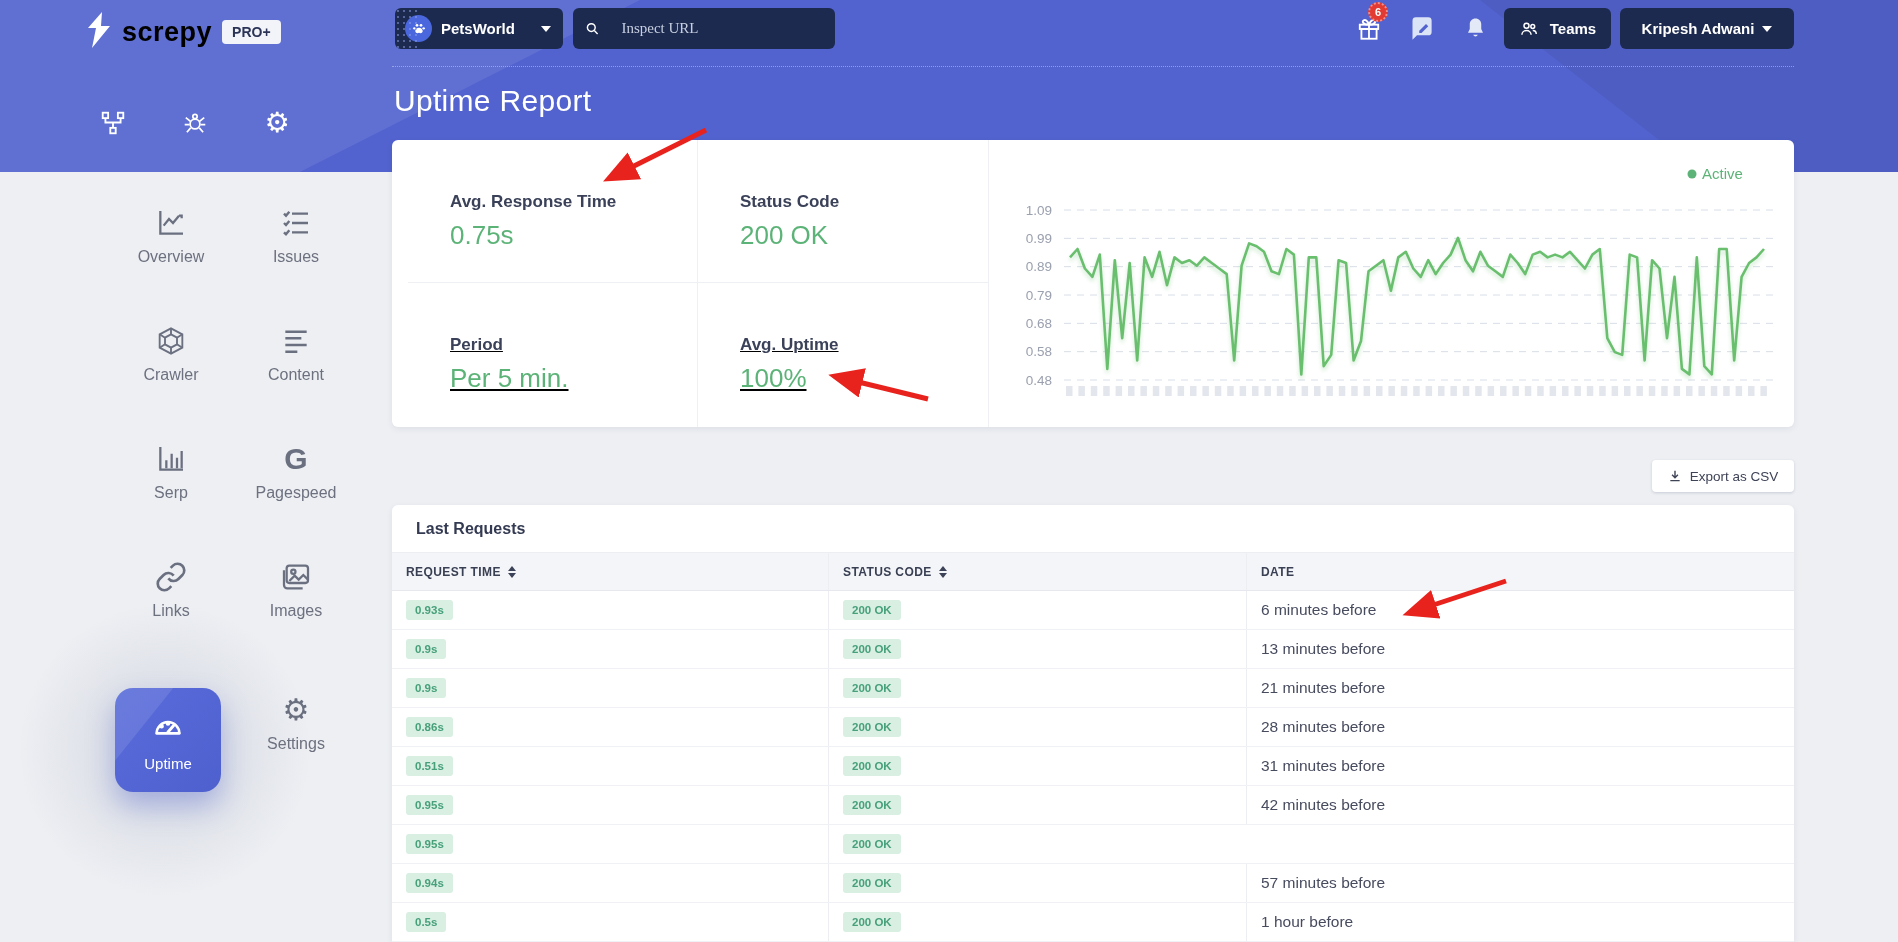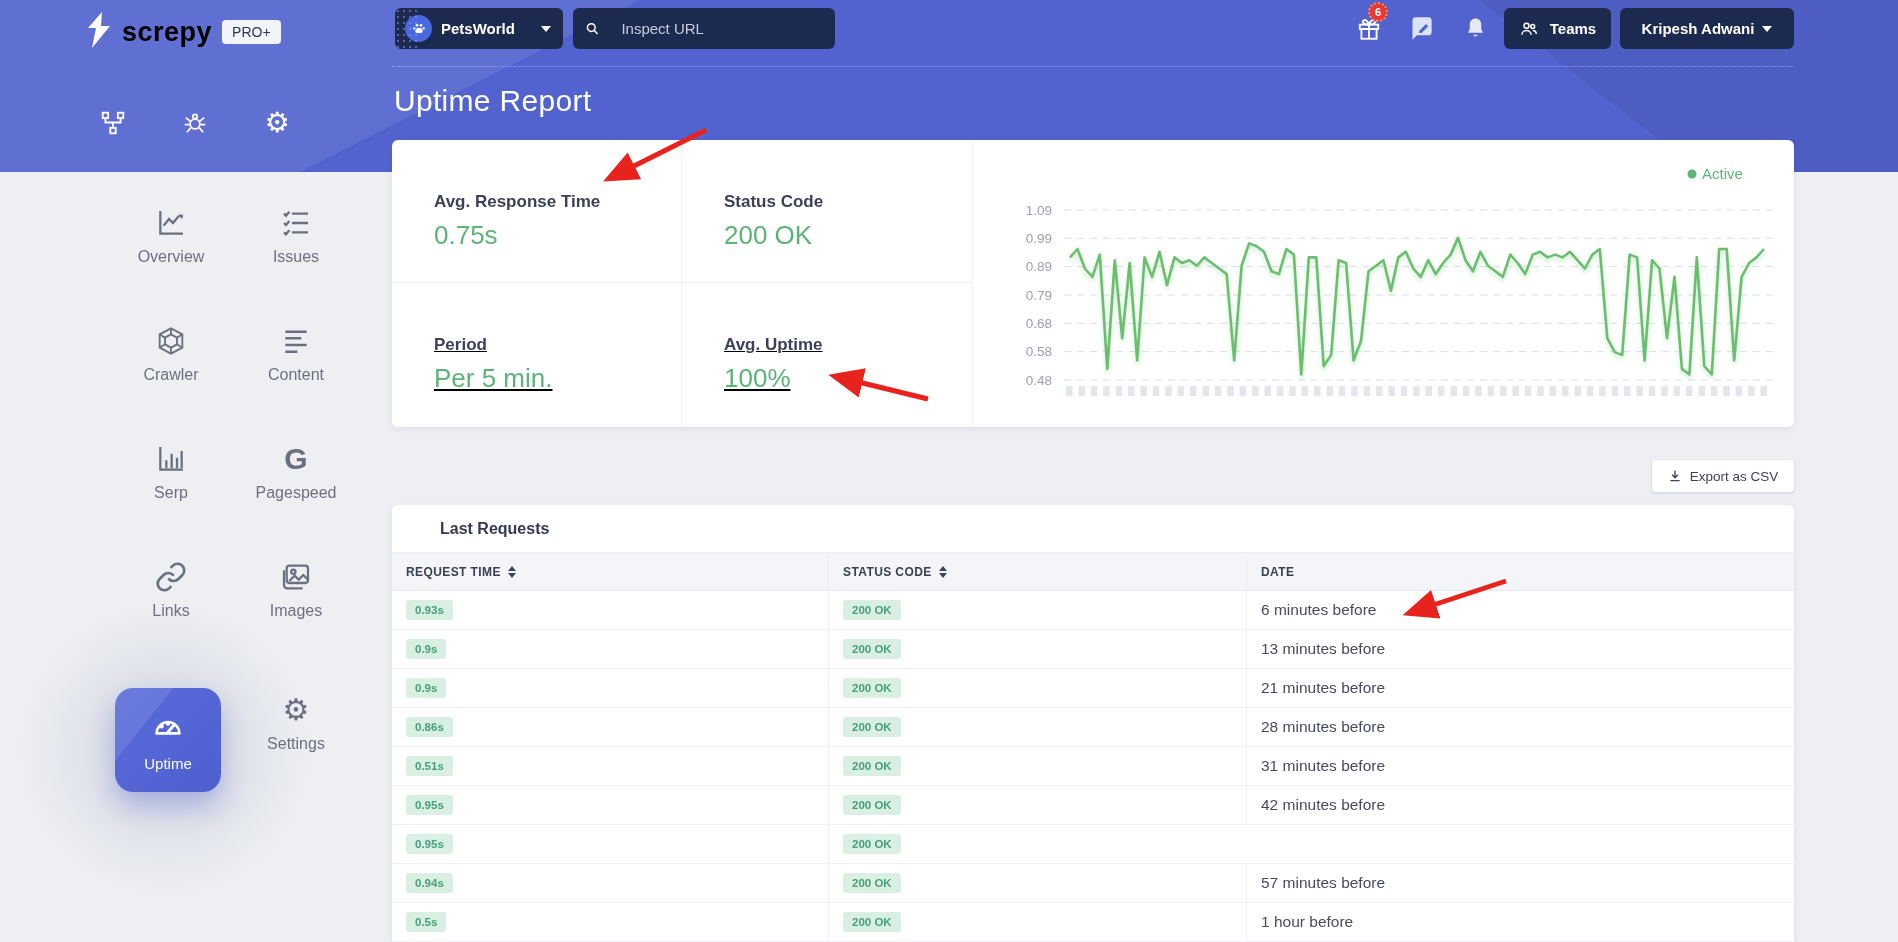--- a/index.html
+++ b/index.html
@@ -11,37 +11,37 @@
   .app-header::before { content:""; position:absolute; left:0; top:0; width:100%; height:100%;
       background:rgba(255,255,255,.08); clip-path:polygon(0 0,640px 0,300px 100%,0 100%); }
   .app-header::after { content:""; position:absolute; left:0; top:0; width:100%; height:100%;
       background:rgba(0,0,0,.06); clip-path:polygon(1480px 0,1898px 0,1898px 100%,1700px 100%); }
   .header-divider { position:absolute; left:392px; top:66px; width:1402px; border-top:1px dotted rgba(255,255,255,.38); z-index:2; }
   .page-title { position:absolute; left:394px; top:84px; color:#fff; font-size:30px; font-weight:500; letter-spacing:.3px; z-index:2; }
 
   
   .brand { position:absolute; left:86px; top:12px; display:flex; align-items:center; gap:10px; z-index:2; }
   .brand-name { color:#000000; font-size:27px; font-weight:700; letter-spacing:.5px; }
-  .plan-badge { background:#f2f4f9; color:#2b3457; font-size:14px; font-weight:400; padding:4px 10px; border-radius:4px; }
+  .plan-badge { background:#f2f4f9; color:#2b3457; font-size:14px; font-weight:700; padding:4px 10px; border-radius:4px; }
 
   
   .side-icons { position:absolute; left:96px; top:106px; display:flex; gap:48px; z-index:2; color:#fff; }
   .side-icons .hicon { width:34px; height:34px; display:flex; align-items:center; justify-content:center; cursor:pointer; }
   .gear-glyph { font-family:"DejaVu Sans",sans-serif; font-size:28px; color:#fff; line-height:1; }
 
   
   .nav-ctl { position:absolute; top:8px; height:41px; background:#1c2a50; border-radius:6px; display:flex; align-items:center; color:#fff; z-index:2; }
   .project-select { left:395px; width:168px; padding:0 12px 0 10px; cursor:pointer; position:absolute; overflow:hidden; }
   .project-select::before { content:""; position:absolute; left:0; top:0; width:26px; height:100%; opacity:.5;
       background:radial-gradient(circle, #8fa0e6 1px, transparent 1.4px); background-size:6px 6px; }
   .paw-circle { width:27px; height:27px; border-radius:50%; background:#4a67dd; display:flex; align-items:center; justify-content:center; margin-right:9px; flex:none; }
   .project-name { font-size:15px; font-weight:700; flex:1; }
   .caret { width:0; height:0; border-left:5px solid transparent; border-right:5px solid transparent; border-top:6px solid #fff; margin-left:8px; }
   .inspect-box { left:573px; width:262px; padding:0 12px; position:absolute; }
-  .inspect-box input { background:transparent; border:none; outline:none; color:#e8ecf6; font-size:15px; width:100%; margin-left:22px; font-family:Liberation Sans, sans-serif; }
+  .inspect-box input { background:transparent; border:none; outline:none; color:#e8ecf6; font-size:15px; width:100%; margin-left:22px; font-family:Liberation Serif, serif; }
   .inspect-box input::placeholder { color:#c7cedf; }
   .icon-btn { position:absolute; top:8px; width:42px; height:41px; display:flex; align-items:center; justify-content:center; z-index:2; cursor:pointer; }
   .gift-btn { left:1348px; }
   .chat-btn { left:1400px; }
   .bell-btn { left:1454px; }
   .badge-count { position:absolute; top:-6px; right:2px; min-width:20px; height:20px; background:#e23b33; border:2px dotted #f0908b; color:#fff; font-size:11px; font-weight:700; border-radius:50%; display:flex; align-items:center; justify-content:center; }
   .teams-btn { left:1504px; width:107px; justify-content:center; gap:11px; cursor:pointer; position:absolute; }
   .teams-btn span { font-size:15px; font-weight:600; }
   .user-btn { left:1620px; width:174px; justify-content:center; cursor:pointer; position:absolute; }
   .user-btn span { font-size:15px; font-weight:600; }
@@ -56,36 +56,36 @@
       box-shadow:0 14px 28px rgba(77,96,206,.38); color:#fff; overflow:hidden; position:absolute; }
   .menu-item.active::before { content:""; position:absolute; inset:0; background:rgba(255,255,255,.10); clip-path:polygon(0 0,55% 0,0 70%); }
   .menu-item.active .mi-label { color:#fff; font-size:15px; position:relative; }
   .menu-item.active .mi-icon { position:relative; }
   .g-glyph { font-size:30px; font-weight:700; color:#6b7080; line-height:1; }
   .gear-menu { font-family:"DejaVu Sans",sans-serif; font-size:30px; color:#6b7080; line-height:1; }
 
   
   .stats-card { position:absolute; left:392px; top:140px; width:1402px; height:287px; background:#fff; border-radius:6px;
       box-shadow:0 2px 6px rgba(40,50,90,.08); z-index:3; }
-  .stats-grid { position:absolute; left:0; top:0; width:581px; height:287px; display:grid; grid-template-columns:290px 291px; grid-template-rows:143px 144px; }
+  .stats-grid { position:absolute; left:16px; top:0; width:581px; height:287px; display:grid; grid-template-columns:290px 291px; grid-template-rows:143px 144px; }
   .stat-cell { border-right:1px solid #eef0f3; border-bottom:1px solid #eef0f3; padding:52px 0 0 42px; }
   .stat-cell:nth-child(2n) { border-right:1px solid #eef0f3; }
   .stat-cell:nth-child(3),.stat-cell:nth-child(4) { border-bottom:none;text-decoration:underline; }
   .stat-label { font-size:17px; font-weight:700; color:#3a4158; margin-bottom:8px; }
   .stat-value { font-size:26px; color:#5cb377; }
 
   
   .export-btn { position:absolute; left:1652px; top:460px; width:142px; height:32px; background:#fff; border-radius:4px;
       box-shadow:0 1px 3px rgba(40,50,90,.18); display:flex; align-items:center; justify-content:center; gap:8px;
       font-size:13.5px; color:#3e4356; z-index:3; cursor:pointer; }
 
   
   .table-card { position:absolute; left:392px; top:505px; width:1402px; height:437px; background:#fff; border-radius:6px 6px 0 0;
       box-shadow:0 2px 6px rgba(40,50,90,.08); z-index:3; overflow:hidden; }
-  .table-title { height:48px; display:flex; align-items:center; padding-left:48px; font-size:16px; font-weight:600; color:#333a52; border-bottom:1px solid #eceef2; }
+  .table-title { height:48px; display:flex; align-items:center; padding-left:24px; font-size:16px; font-weight:600; color:#333a52; border-bottom:1px solid #eceef2; }
   .t-row { display:grid; grid-template-columns:437px 418px 1fr; }
   .t-head { background:#f4f5f8; border-bottom:1px solid #e6e8ee; height:38px; }
   .t-head .t-cell { display:flex; align-items:center; font-size:12px; font-weight:700; color:#3a4054; letter-spacing:.4px; }
   .t-cell { padding-left:14px; border-right:1px solid #eceef2; }
   .t-cell:last-child { border-right:none; }
   .t-body-row { height:39px; border-bottom:1px solid #f0f1f4; }
   .t-body-row .t-cell { display:flex; align-items:center; }
   .badge { background:#d8efe2; color:#47a07a; font-size:11.5px; font-weight:700; padding:4px 9px; border-radius:3px; }
   .date-text { font-size:15.5px; color:#474b5e; }
   .sort { display:inline-flex; flex-direction:column; gap:2px; margin-left:7px; }

